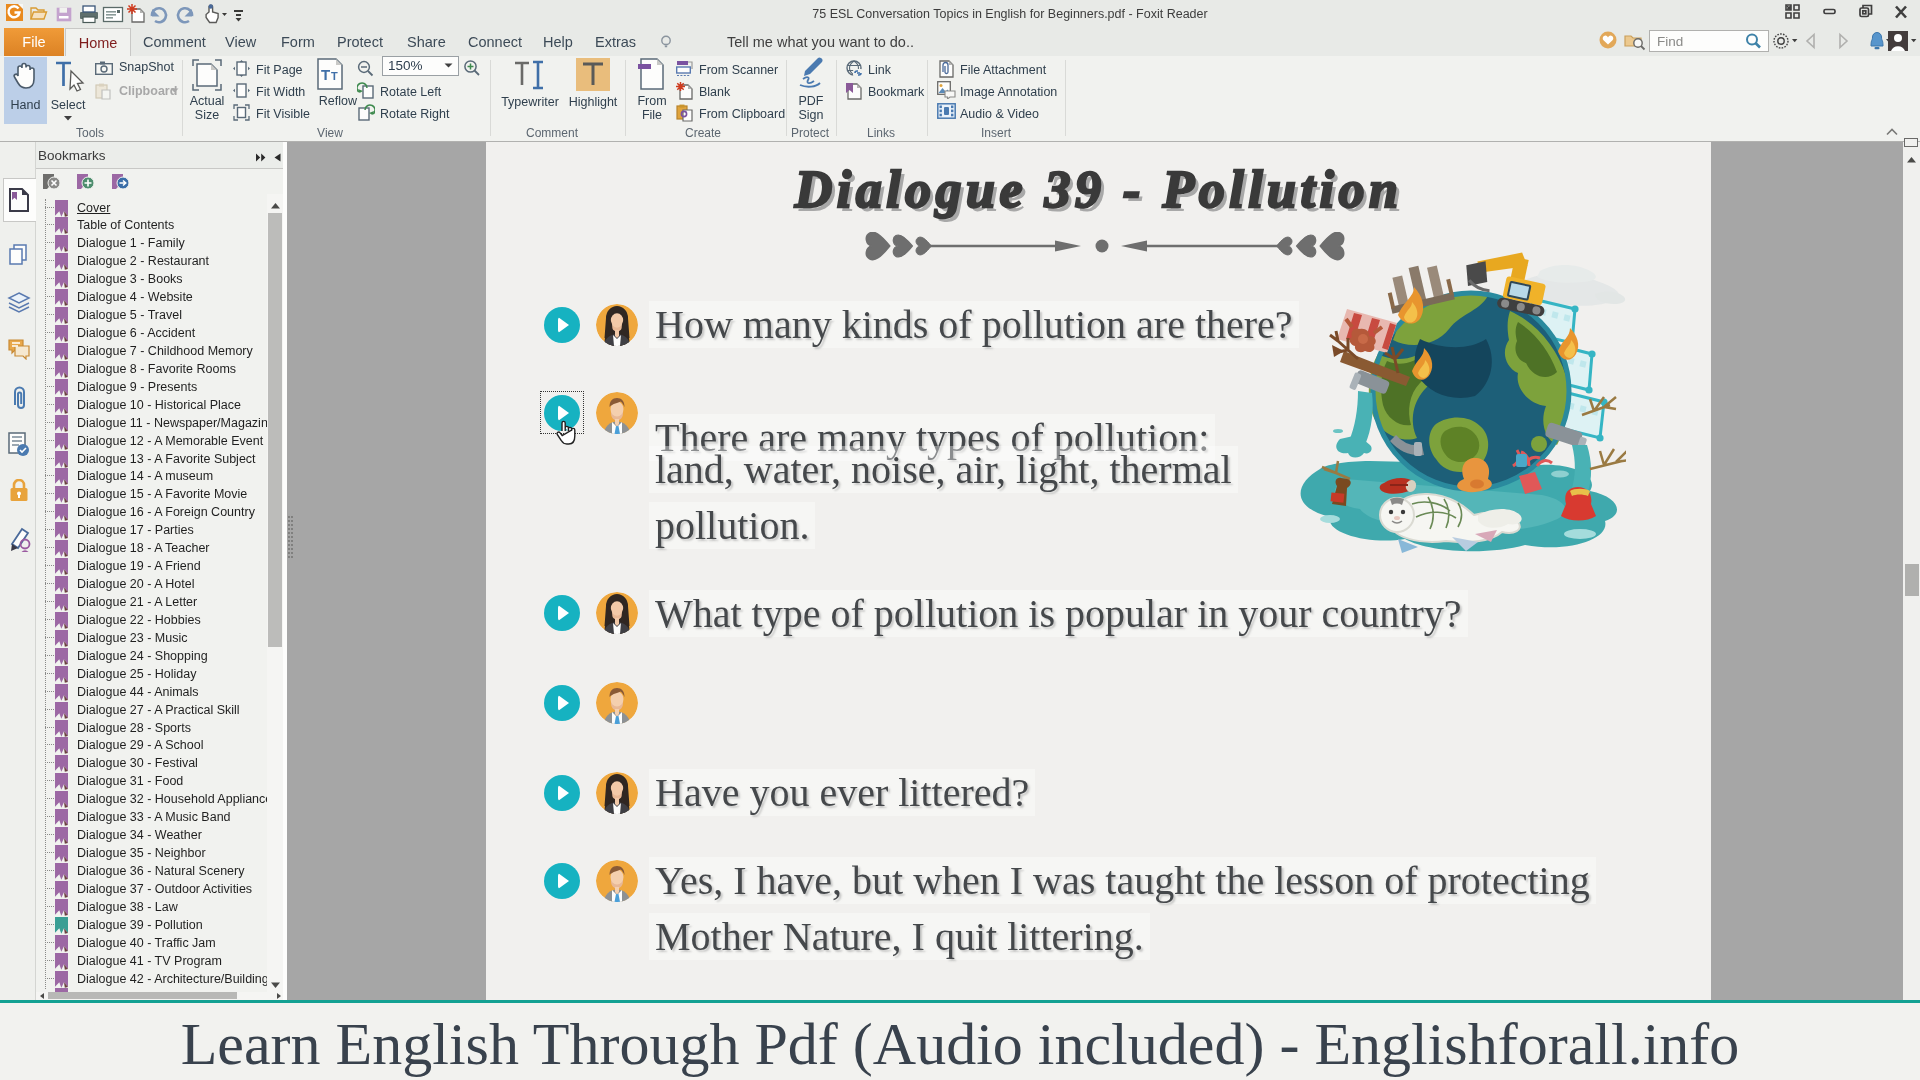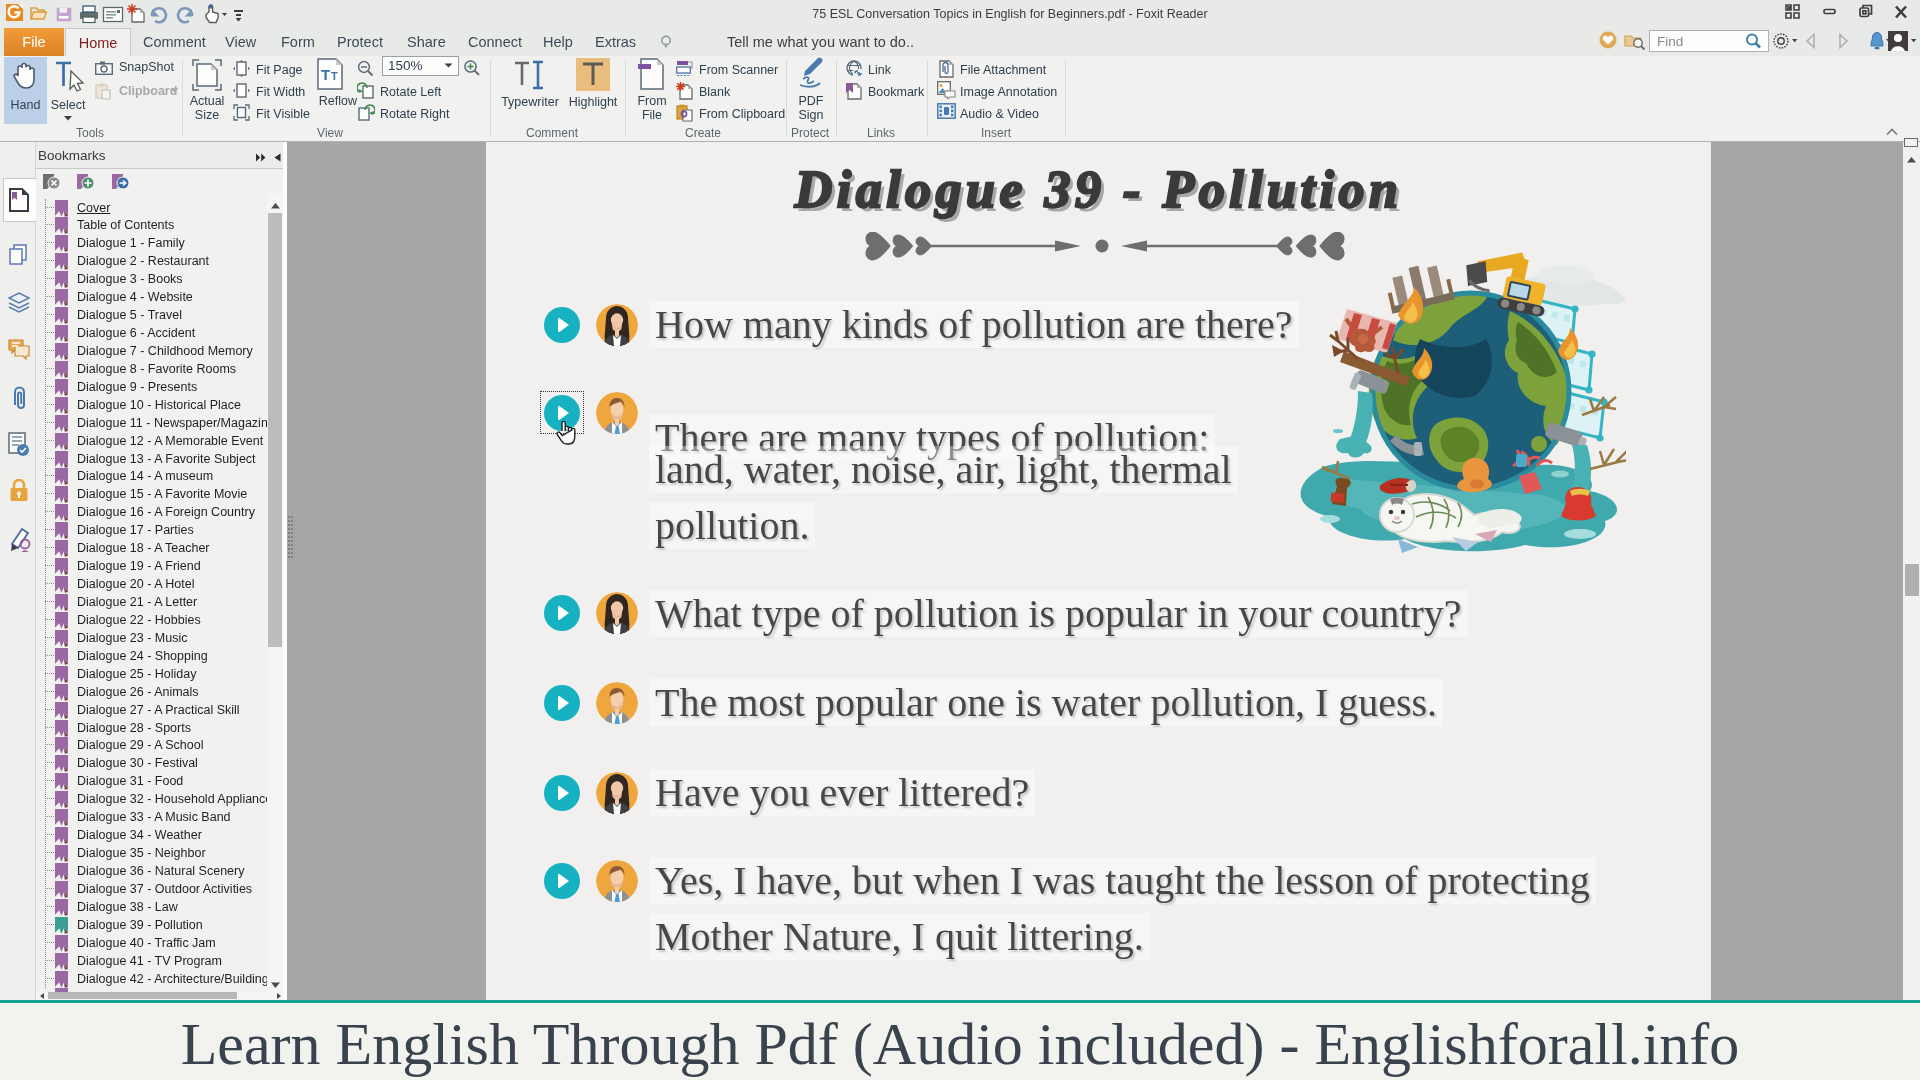--- a/index.html
+++ b/index.html
@@ -417,21 +417,20 @@
       <div class="play" style="left:58px;top:453px;"></div>
       <div class="avatar" style="left:110px;top:450px;"><svg width="42" height="42" viewBox="0 0 42 42">
             <use href="#av-w"></use>
           </svg></div>
       <div class="dtext" style="left:163px;top:447.5px;">What type of pollution is popular in your country?</div>
 
       <div class="play" style="left:58px;top:542.5px;"></div>
       <div class="avatar" style="left:110px;top:539.5px;"><svg width="42" height="42" viewBox="0 0 42 42">
             <use href="#av-m"></use>
           </svg></div>
-      <div class="dtext" style="left:163px;top:537px;">The most popular one is water pollution, I guess.</div>
 
       <div class="play" style="left:58px;top:632.5px;"></div>
       <div class="avatar" style="left:110px;top:629.5px;"><svg width="42" height="42" viewBox="0 0 42 42">
             <use href="#av-w"></use>
           </svg></div>
       <div class="dtext" style="left:163px;top:627px;">Have you ever littered?</div>
 
       <div class="play" style="left:58px;top:720.5px;"></div>
       <div class="avatar" style="left:110px;top:717.5px;"><svg width="42" height="42" viewBox="0 0 42 42">
             <use href="#av-m"></use>
@@ -919,21 +918,21 @@
             <path d="M9,11.2 L13,16 L9.8,16.8 Z" fill="#6b4040"></path>
           </svg>
 <div class="txt" style="">Dialogue 25 - Holiday</div>
 </div>
 <div class="brow" style="top:540.6px;">
 <div class="abs" style="left:9px;top:8px;width:9px;height:1px;border-top:1px dotted #8a8a88;"></div>
 <svg class="bm" width="13" height="17" viewBox="0 0 13 17">
             <path d="M0,0 H13 V16 L9,11.2 L6.3,16.8 L4.3,11.2 L0,15.8 Z" fill="#9c68a4"></path>
             <path d="M9,11.2 L13,16 L9.8,16.8 Z" fill="#6b4040"></path>
           </svg>
-<div class="txt" style="">Dialogue 26 - Animals</div>
+<div class="txt" style="">Dialogue 44 - Animals</div>
 </div>
 <div class="brow" style="top:558.5px;">
 <div class="abs" style="left:9px;top:8px;width:9px;height:1px;border-top:1px dotted #8a8a88;"></div>
 <svg class="bm" width="13" height="17" viewBox="0 0 13 17">
             <path d="M0,0 H13 V16 L9,11.2 L6.3,16.8 L4.3,11.2 L0,15.8 Z" fill="#9c68a4"></path>
             <path d="M9,11.2 L13,16 L9.8,16.8 Z" fill="#6b4040"></path>
           </svg>
 <div class="txt" style="">Dialogue 27 - A Practical Skill</div>
 </div>
 <div class="brow" style="top:576.5px;">

